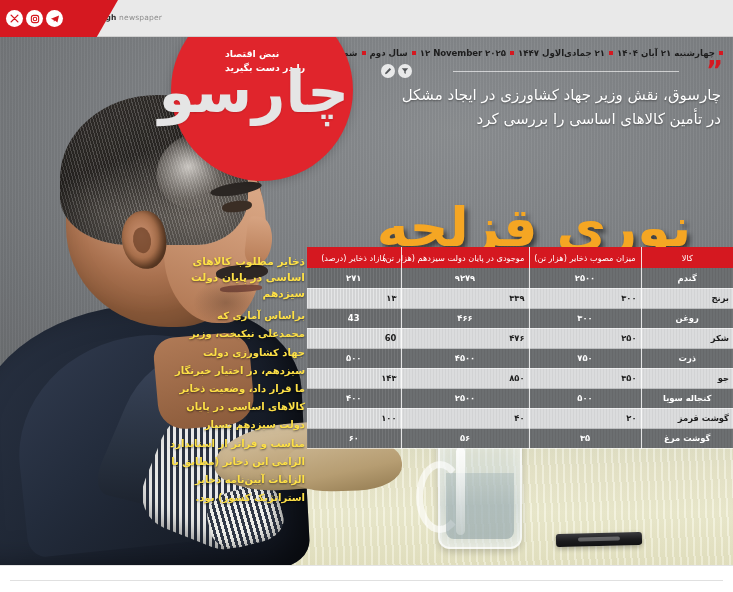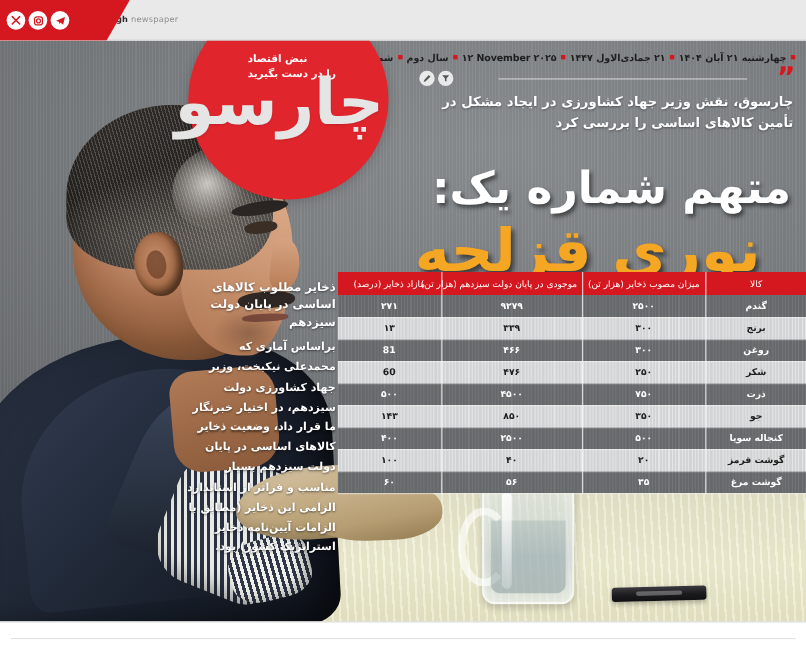--- a/index.html
+++ b/index.html
@@ -505,22 +505,22 @@
     align-items: center;
     justify-content: center;
     color: #55585b;
     font-size: 8px;
     line-height: 1;
   }
   .mini-ico svg { display: block; }
 
   .kicker-text {
     color: #ffffff;
-    font-size: 12px;
-    font-weight: 700;
+    font-size: 15px;
+    font-weight: 400;
     line-height: 1.62;
     letter-spacing: -.1px;
     text-shadow: 0 1px 2px rgba(0,0,0,.4);
     padding-left: 4px;
   }
 
   .headline-main {
     position: absolute;
     right: 14px;
     top: 112px;
@@ -553,21 +553,21 @@
 
   
   .sidebar {
     position: absolute;
     right: 428px;
     top: 216px;
     width: 136px;
     z-index: 7;
     direction: rtl;
     text-align: right;
-    color: #ffffff;
+    color: #fde047;
   }
   .sidebar-title {
     font-size: 10.6px;
     font-weight: 700;
     line-height: 1.52;
     letter-spacing: -.2px;
     margin-bottom: 6px;
     text-shadow: 0 1px 2px rgba(0,0,0,.5);
   }
   .sidebar-body {
@@ -621,20 +621,21 @@
   table.data tr.odd td {
     background:
       repeating-linear-gradient(90deg, rgba(255,255,255,.05) 0 1px, rgba(0,0,0,.05) 1px 3px),
       #6b6e70;
   }
   table.data tr.even td {
     background:
       repeating-linear-gradient(90deg, rgba(255,255,255,.30) 0 1px, rgba(0,0,0,.03) 1px 3px),
       #d9dadb;
     color: #1d1d1d;
+    text-align: right;
   }
   table.data td.goods { font-weight: 700; }
 
   
   col.c-goods   { width: 92px; }
   col.c-approved{ width: 112px; }
   col.c-stock   { width: 128px; }
   col.c-surplus { width: 94px; }
 
   
@@ -751,21 +752,20 @@
           <span class="mini-ico">
             <svg width="8" height="8" viewBox="0 0 16 16" aria-hidden="true">
               <path d="M1.6 2.4 H14.4 L9.4 8.4 V14 L6.6 12.2 V8.4 Z" fill="#55585b"></path>
             </svg>
           </span>
         </span>
       </div>
       <div class="kicker-text">چارسوق، نقش وزیر جهاد کشاورزی در ایجاد مشکل در تأمین کالاهای اساسی را بررسی کرد</div>
     </div>
 
-    <div class="headline-main">متهم شماره یک:</div>
     <div class="headline-name">نوری قزلجه</div>
 
     <div class="sidebar">
       <div class="sidebar-title">ذخایر مطلوب کالاهای اساسی در پایان دولت سیزدهم</div>
       <div class="sidebar-body">براساس آماری که محمدعلی نیکبخت، وزیر جهاد کشاورزی دولت سیزدهم، در اختیار خبرنگار ما قرار داد، وضعیت ذخایر کالاهای اساسی در پایان دولت سیزدهم بسیار مناسب و فراتر از استاندارد الزامی این ذخایر (مطابق با الزامات آیین‌نامه ذخایر استراتژیک کشور) بود.</div>
     </div>
 
     <div class="table-wrap">
       <table class="data">
         <colgroup>
@@ -792,21 +792,21 @@
           <tr class="even">
             <td class="goods">برنج</td>
             <td>۳۰۰</td>
             <td>۳۳۹</td>
             <td>۱۳</td>
           </tr>
           <tr class="odd">
             <td class="goods">روغن</td>
             <td>۳۰۰</td>
             <td>۴۶۶</td>
-            <td>81</td>
+            <td>43</td>
           </tr>
           <tr class="even">
             <td class="goods">شکر</td>
             <td>۲۵۰</td>
             <td>۴۷۶</td>
             <td>60</td>
           </tr>
           <tr class="odd">
             <td class="goods">ذرت</td>
             <td>۷۵۰</td>

